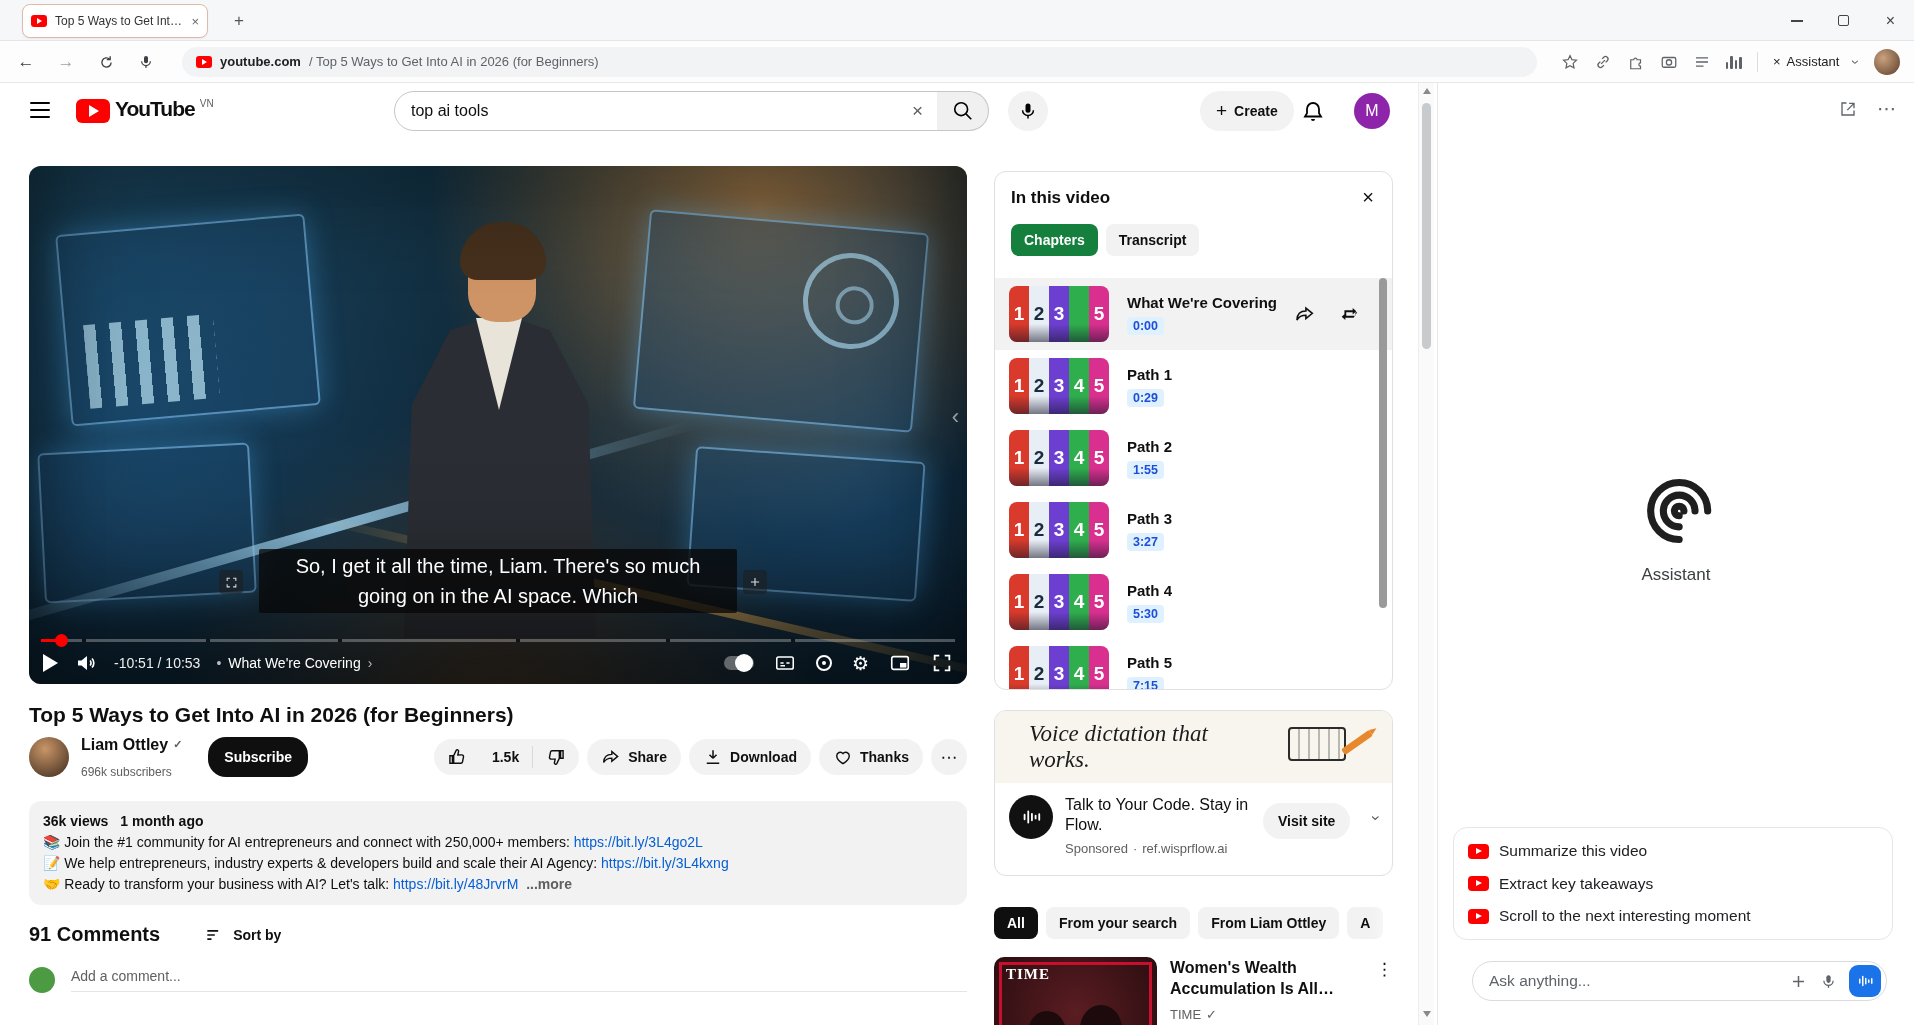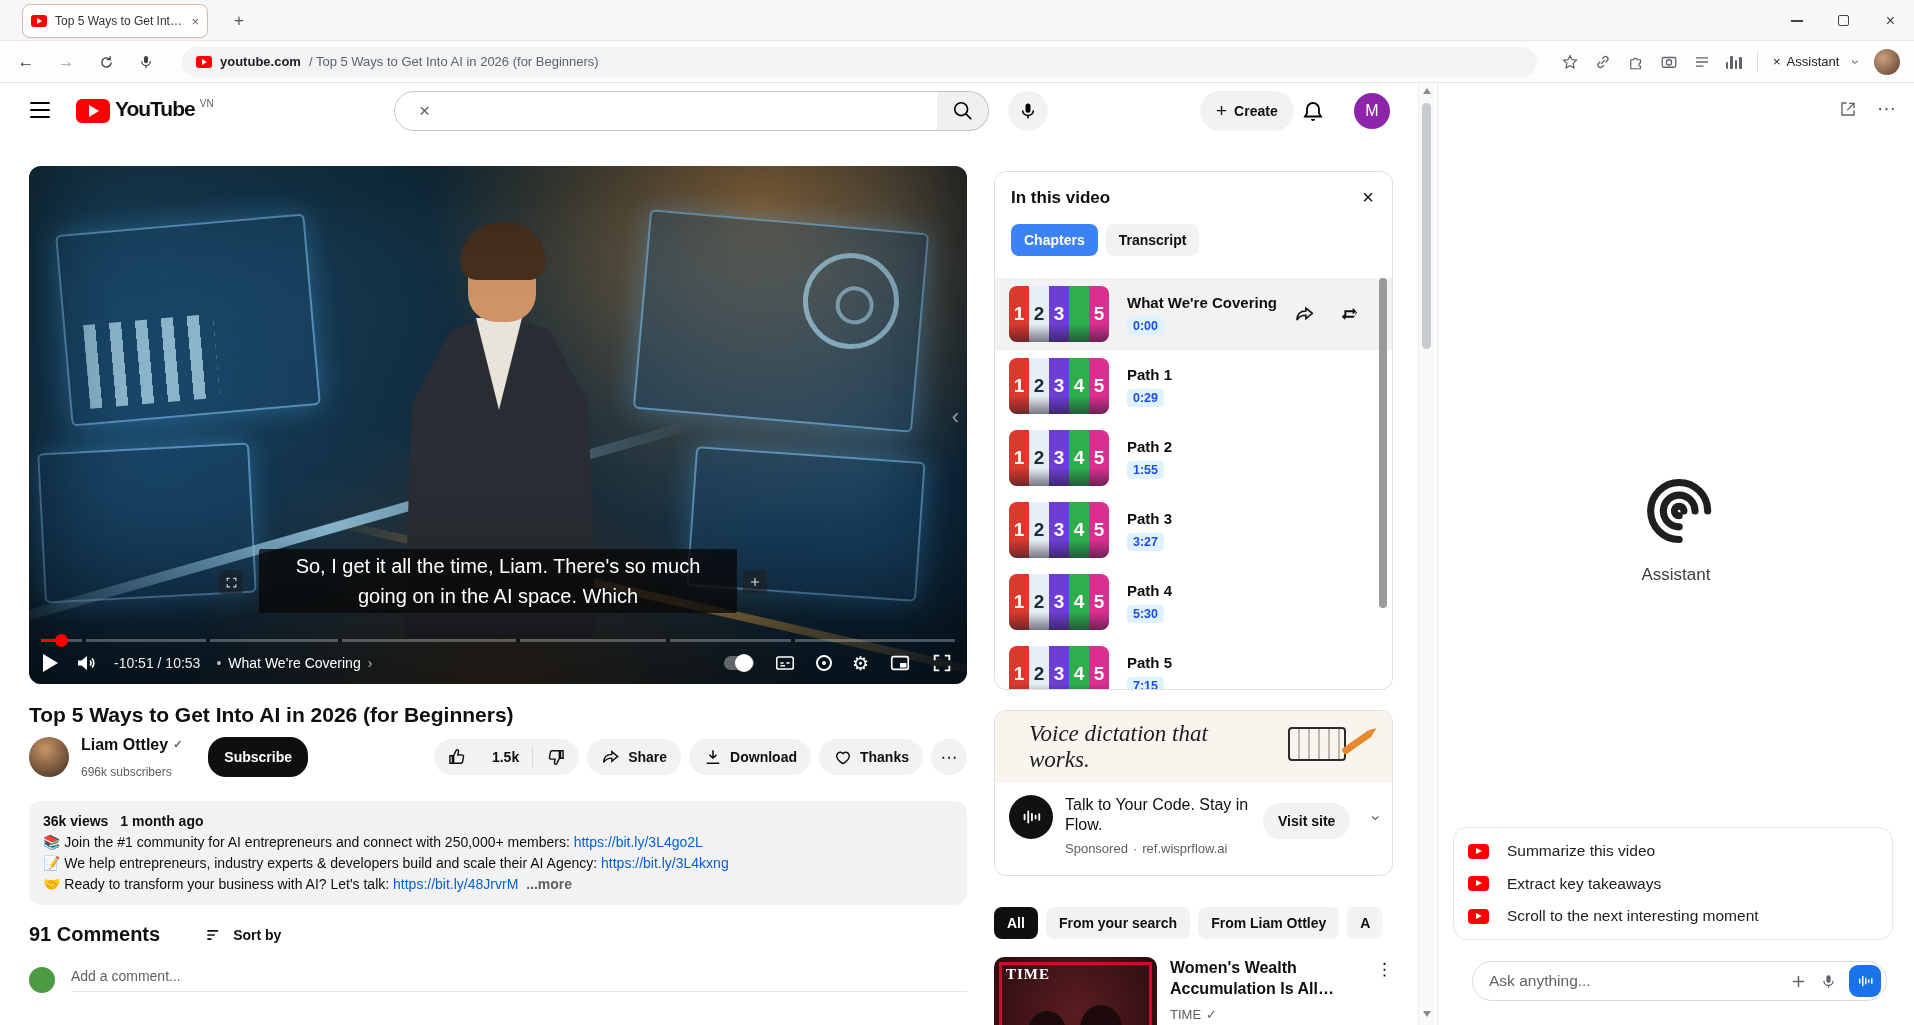--- a/index.html
+++ b/index.html
@@ -136,21 +136,21 @@
   .add-comment{position:absolute;left:29px;top:884px;width:938px;display:flex;align-items:center;gap:16px}
   .me-avatar{width:26px;height:26px;border-radius:50%;background:#4c9a41}
   .ac-field{flex:1;font-size:14px;color:#606060;border-bottom:1px solid #e5e5e5;padding-bottom:7px}
 
   
   .itv{position:absolute;left:994px;top:88px;width:399px;height:519px;border:1px solid #e0e0e0;border-radius:12px;background:#fff;overflow:hidden}
   .itv-head{position:absolute;left:16px;top:16px;font-size:17px;font-weight:bold;color:#0f0f0f}
   .itv-close{position:absolute;right:14px;top:10px;font-size:20px;color:#0f0f0f;padding:4px}
   .itv-tabs{position:absolute;left:16px;top:52px;display:flex;gap:8px}
   .itab{height:32px;border-radius:8px;display:flex;align-items:center;padding:0 13px;font-size:14px;font-weight:bold}
-  .itab.sel{background:#3b82f6;color:#fff}
+  .itab.sel{background:#15803d;color:#fff}
   .itab.unsel{background:#f2f2f2;color:#0f0f0f}
   .itv-list{position:absolute;left:0;top:106px;width:399px}
   .ch-row{height:72px;display:flex;align-items:center;padding:0 14px;position:relative}
   .ch-row.active{background:#f2f2f2}
   .ch-thumb{width:100px;height:56px;border-radius:8px;overflow:hidden;display:flex;flex:0 0 auto;position:relative}
   .ch-thumb::after{content:"";position:absolute;left:0;bottom:0;width:100%;height:18px;background:linear-gradient(transparent,rgba(20,20,40,.55))}
   .dg{flex:1;display:flex;align-items:center;justify-content:center;font-size:19px;font-weight:bold;color:#fff}
   .dg1{background:#d93a2b}.dg2{background:#e8eef5;color:#1a2b3c}.dg3{background:#6d3fd1}.dg4{background:#2fae4e}.dg5{background:#d9308f}
   .ch-info{margin-left:18px;min-width:0}
   .ch-title{font-size:15px;font-weight:bold;color:#0f0f0f;white-space:nowrap;overflow:hidden;text-overflow:ellipsis}
@@ -201,21 +201,21 @@
   .sb-arrow.down{bottom:8px;border-top:6px solid #8a8a8a}
   .sb-thumb{position:absolute;left:3px;top:20px;width:9px;height:246px;background:#c8cbce;border-radius:5px}
 
   
   .assistant{position:absolute;left:1437px;top:83px;width:477px;height:942px;background:#fff;border-left:1px solid #e8e8e8}
   .asst-top{position:absolute;right:18px;top:14px;display:flex;align-items:center;gap:20px;color:#5f6368}
   .asst-dots{font-size:19px}
   .asst-hero{position:absolute;left:0;top:390px;width:100%;text-align:center}
   .asst-name{margin-top:16px;font-size:17px;color:#3c4043}
   .asst-card{position:absolute;left:15px;top:744px;width:440px;height:113px;border:1px solid #e4e6ea;border-radius:14px;background:#fff;padding:7px 0;display:flex;flex-direction:column;justify-content:space-between}
-  .sug-row{height:32px;display:flex;align-items:center;gap:18px;padding:0 14px;font-size:15.5px;color:#202124}
+  .sug-row{height:32px;display:flex;align-items:center;gap:10px;padding:0 14px;font-size:15.5px;color:#202124}
   .yt-mini{width:21px;height:15px;background:#f00;border-radius:4px;position:relative;flex:0 0 auto}
   .yt-mini::after{content:"";position:absolute;left:8px;top:4px;border-left:6px solid #fff;border-top:3.5px solid transparent;border-bottom:3.5px solid transparent}
   .asst-input{position:absolute;left:34px;top:878px;width:415px;height:40px;border:1px solid #d8dbe0;border-radius:20px;display:flex;align-items:center;padding:0 5px 0 16px;gap:12px}
   .asst-input input{flex:1;border:0;outline:0;font-size:15.5px;font-family:inherit;color:#202124;background:transparent;min-width:0}
   .asst-input input::placeholder{color:#5f6368}
   .send-btn{width:32px;height:32px;border-radius:9px;background:#1a73e8;color:#fff;display:flex;align-items:center;justify-content:center;flex:0 0 auto}
 </style>
 </head>
 <body>
 
@@ -390,20 +390,21 @@
         <i></i>
         <i></i>
         <i></i>
       </div>
     <div class="yth-logo">
       <span class="logo-mark"></span>
       <span class="logo-text">YouTube</span>
       <span class="logo-region">VN</span>
     </div>
     <div class="ytsearch">
+      <input value="top ai tools" style="">
       <span class="search-clear">×</span>
     </div>
     <div class="ytsearch-btn">
         <svg class="ic" width="22" height="22">
           <use href="#ic-search"></use>
         </svg>
       </div>
     <div class="yt-micbtn">
         <svg class="ic" width="20" height="20">
           <use href="#ic-mic"></use>

